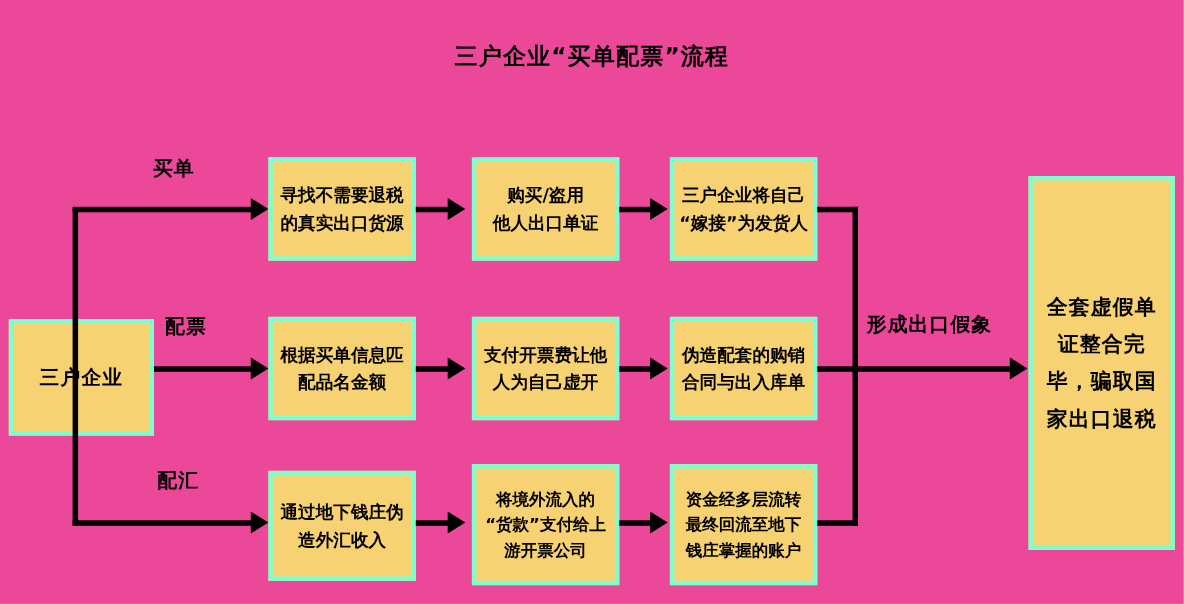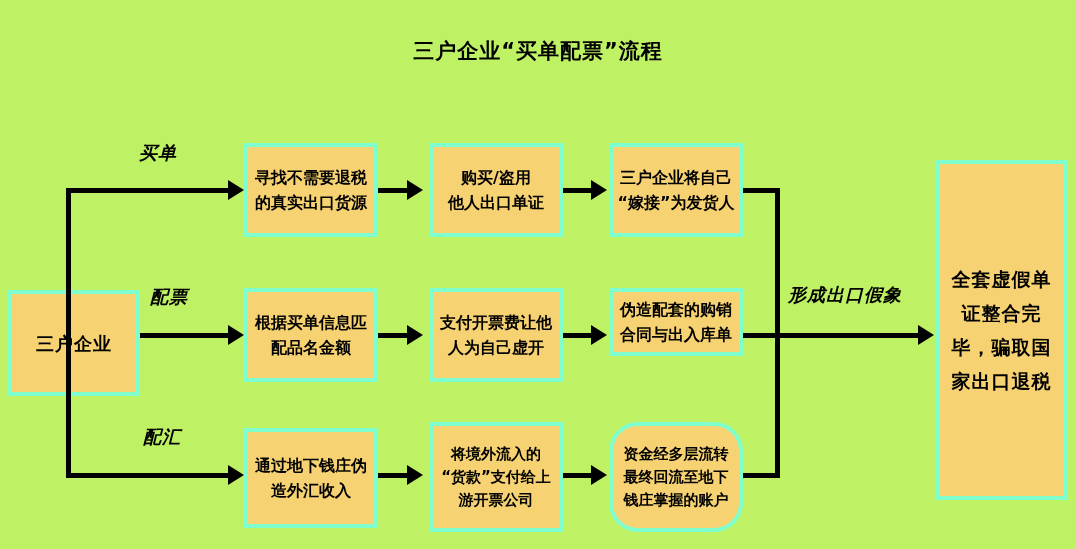--- a/index.html
+++ b/index.html
@@ -1,18 +1,18 @@
 <!DOCTYPE html>
 <html><head>
 <meta charset="utf-8">
 <style>
   html,body{margin:0;padding:0;background:#ffffff;}
   body{width:1076px;height:549px;overflow:hidden;
        font-family:"DejaVu Sans","Liberation Sans",sans-serif;}
-  #stage{position:relative;width:1076px;height:549px;background:#bef264;}
+  #stage{position:relative;width:1076px;height:549px;background:#ec4899;}
 
   .title{
     position:absolute;left:0;top:38px;width:1076px;text-align:center;
     font-size:21px;font-weight:bold;color:#000;letter-spacing:1px;
     line-height:26px;
   }
 
   
   .node{
     position:absolute;box-sizing:border-box;
@@ -32,21 +32,21 @@
   .arrowhead{
     position:absolute;width:0;height:0;
     border-top:10px solid transparent;
     border-bottom:10px solid transparent;
     border-left:16px solid #000;
   }
 
   
   .elabel{
     position:absolute;color:#000;font-weight:bold;font-size:17px;
-    white-space:nowrap;letter-spacing:1px;font-style:italic;
+    white-space:nowrap;letter-spacing:1px;
   }
   .elabel.big{font-size:18px;}
 </style>
 </head>
 <body>
 
 <div id="stage">
 
   <div class="title">三户企业“买单配票”流程</div>
 
@@ -105,21 +105,21 @@
 
   <div class="node" style="left:429px;top:288px;width:134px;height:94px;text-align:center;">
     <span class="txt">
       <span>支付开票费让他</span><br>
       <span>人为自己虚开</span>
     </span>
   </div>
   <div class="hline" style="left:563px;top:333px;width:31px;"></div>
   <div class="arrowhead" style="left:591px;top:325px;"></div>
 
-  <div class="node" style="left:609px;top:288px;width:134px;height:68px;">
+  <div class="node" style="left:609px;top:288px;width:134px;height:94px;">
     <span class="txt">
       <span>伪造配套的购销</span><br>
       <span>合同与出入库单</span>
     </span>
   </div>
 
   <div class="node" style="left:244px;top:428px;width:134px;height:100px;">
     <span class="txt">
       <span>通过地下钱庄伪</span><br>
       <span>造外汇收入</span>
@@ -131,21 +131,21 @@
   <div class="node small" style="left:429px;top:422px;width:134px;height:110px;">
     <span class="txt">
       <span>将境外流入的</span><br>
       <span>“货款”支付给上</span><br>
       <span>游开票公司</span>
     </span>
   </div>
   <div class="hline" style="left:563px;top:473px;width:31px;"></div>
   <div class="arrowhead" style="left:591px;top:465px;"></div>
 
-  <div class="node small" style="left:609px;top:422px;width:134px;height:110px;border-radius:29px;">
+  <div class="node small" style="left:609px;top:422px;width:134px;height:110px;">
     <span class="txt">
       <span>资金经多层流转</span><br>
       <span>最终回流至地下</span><br>
       <span>钱庄掌握的账户</span>
     </span>
   </div>
 
   <div class="hline" style="left:743px;top:188px;width:37px;"></div>
   <div class="hline" style="left:743px;top:473px;width:37px;"></div>
   <div class="vline" style="left:775px;top:188px;height:290px;"></div>

